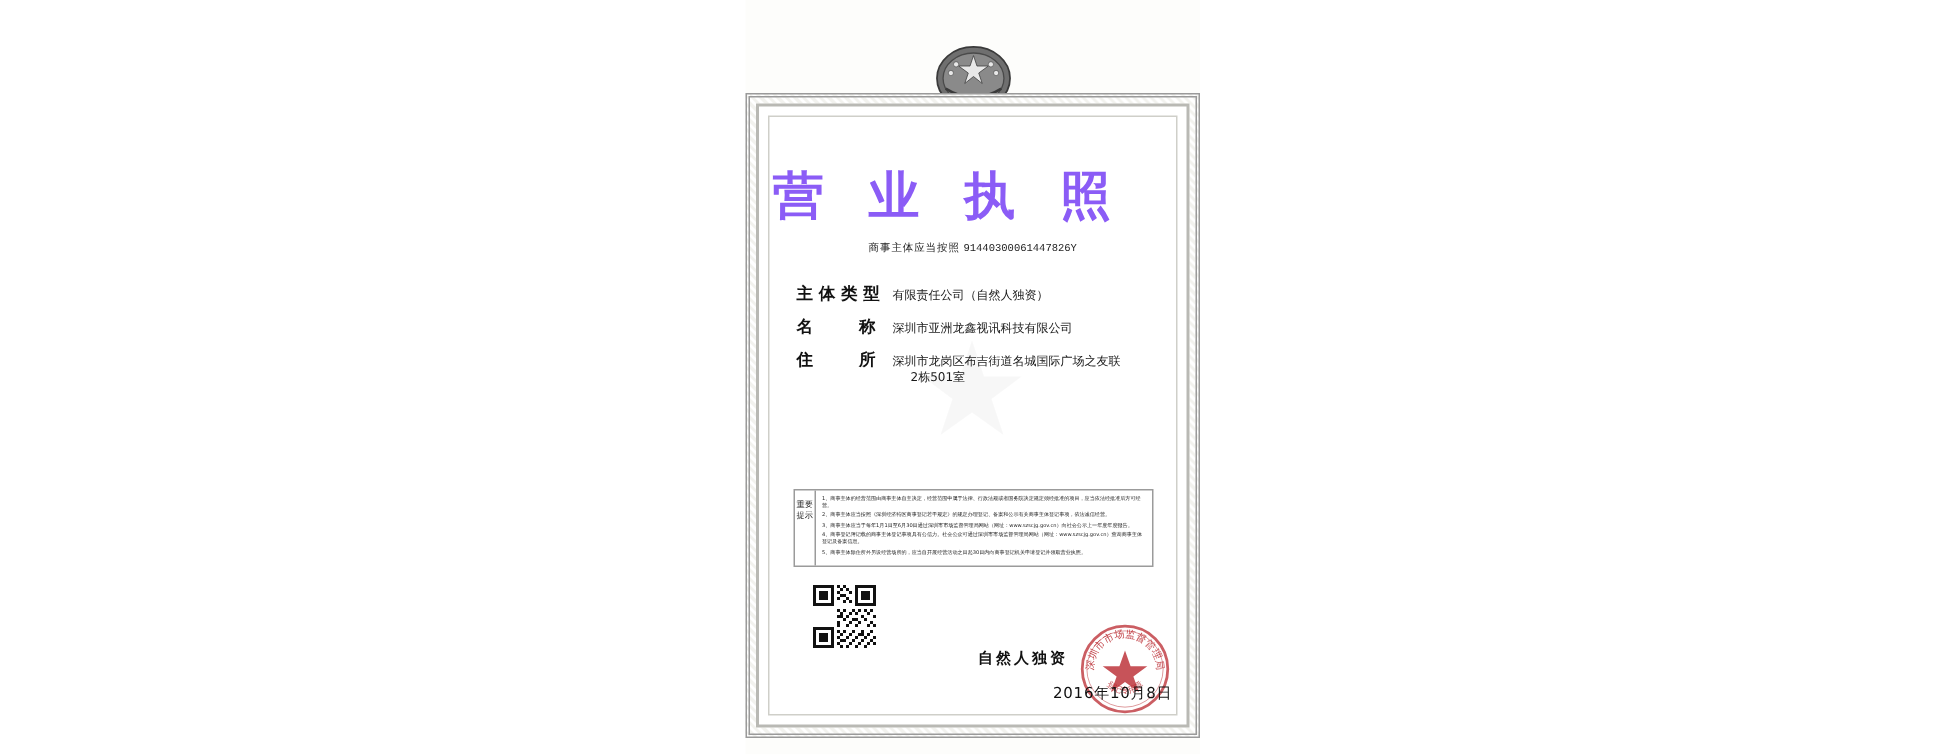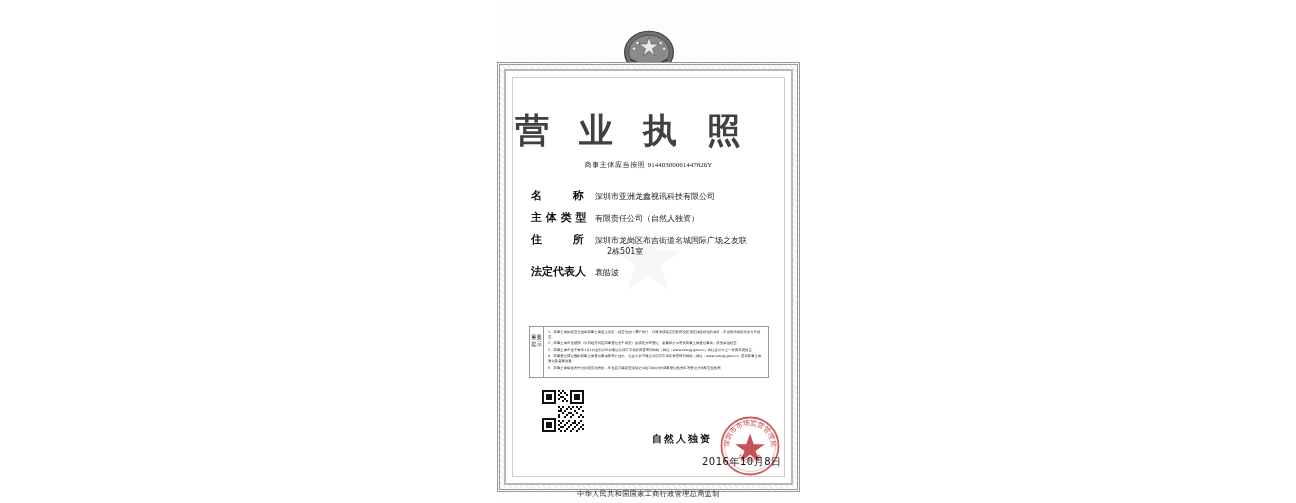--- a/index.html
+++ b/index.html
@@ -71,36 +71,36 @@
   .title {
     position: absolute;
     left: 0;
     top: 108px;
     width: 262px;
     text-align: center;
     font-family: "DejaVu Serif", serif;
     font-weight: bold;
     font-size: 34px;
     letter-spacing: 9px;
-    color: #404040;
+    color: #8b5cf6;
     text-indent: 9px;
   }
   .credit-line {
     position: absolute;
     left: 0;
     top: 160px;
     width: 303px;
     text-align: center;
     font-size: 7px;
     color: #222;
     font-family: "DejaVu Sans", sans-serif;
     letter-spacing: 0.2px;
   }
   .credit-line .lbl { letter-spacing: 0.6px; }
-  .credit-line .code { font-family: Liberation Serif, serif; letter-spacing: 0px; }
+  .credit-line .code { font-family: Liberation Mono, monospace; letter-spacing: 0px; }
 
   
   .fields {
     position: absolute;
     left: 34px;
     top: 188px;
     width: 240px;
   }
   .field-row {
     display: flex;
@@ -254,47 +254,41 @@
     <div class="title">营 业 执 照</div>
 
     <div class="credit-line">
       <span class="lbl">商事主体应当按照</span>
       <span class="code">91440300061447826Y</span>
     </div>
 
     <div class="fields">
 
       <div class="field-row">
+        <div class="field-label">主 体 类 型</div>
+        <div class="field-value">
+          <span>有限责任公司（自然人独资）</span>
+        </div>
+      </div>
+
+      <div class="field-row">
         <div class="field-label">名        称</div>
         <div class="field-value">
           <span>深圳市亚洲龙鑫视讯科技有限公司</span>
-        </div>
-      </div>
-
-      <div class="field-row">
-        <div class="field-label">主 体 类 型</div>
-        <div class="field-value">
-          <span>有限责任公司（自然人独资）</span>
         </div>
       </div>
 
       <div class="field-row">
         <div class="field-label">住        所</div>
         <div class="field-value">
           <span>深圳市龙岗区布吉街道名城国际广场之友联</span>
           <span class="line2">2栋501室</span>
         </div>
       </div>
 
-      <div class="field-row">
-        <div class="field-label">法定代表人</div>
-        <div class="field-value">
-          <span>袁皓波</span>
-        </div>
-      </div>
 
 
     </div>
 
     <div class="notice">
       <div class="notice-side">重要提示</div>
       <div class="notice-body">
         <p>1、商事主体的经营范围由商事主体自主决定，经营范围中属于法律、行政法规或者国务院决定规定须经批准的项目，应当依法经批准后方可经营。</p>
         <p>2、商事主体应当按照《深圳经济特区商事登记若干规定》的规定办理登记、备案和公示有关商事主体登记事项，依法诚信经营。</p>
         <p>3、商事主体应当于每年1月1日至6月30日通过深圳市市场监督管理局网站（网址：www.szscjg.gov.cn）向社会公示上一年度年度报告。</p>
@@ -405,16 +399,15 @@
         <text font-size="9" fill="#b9282f" opacity="0.85" font-family="DejaVu Sans, sans-serif">
           <textPath href="#sealBottom" startOffset="50%" text-anchor="middle">登记专用章</textPath>
         </text>
       </svg>
     </div>
 
     <div class="reg-date">
       <span>2016</span><span>年</span><span>10</span><span>月</span><span>8</span><span>日</span>
     </div>
 
-    <div class="footer">中华人民共和国国家工商行政管理总局监制</div>
 
   </div>
 </div>
 
 </body></html>

